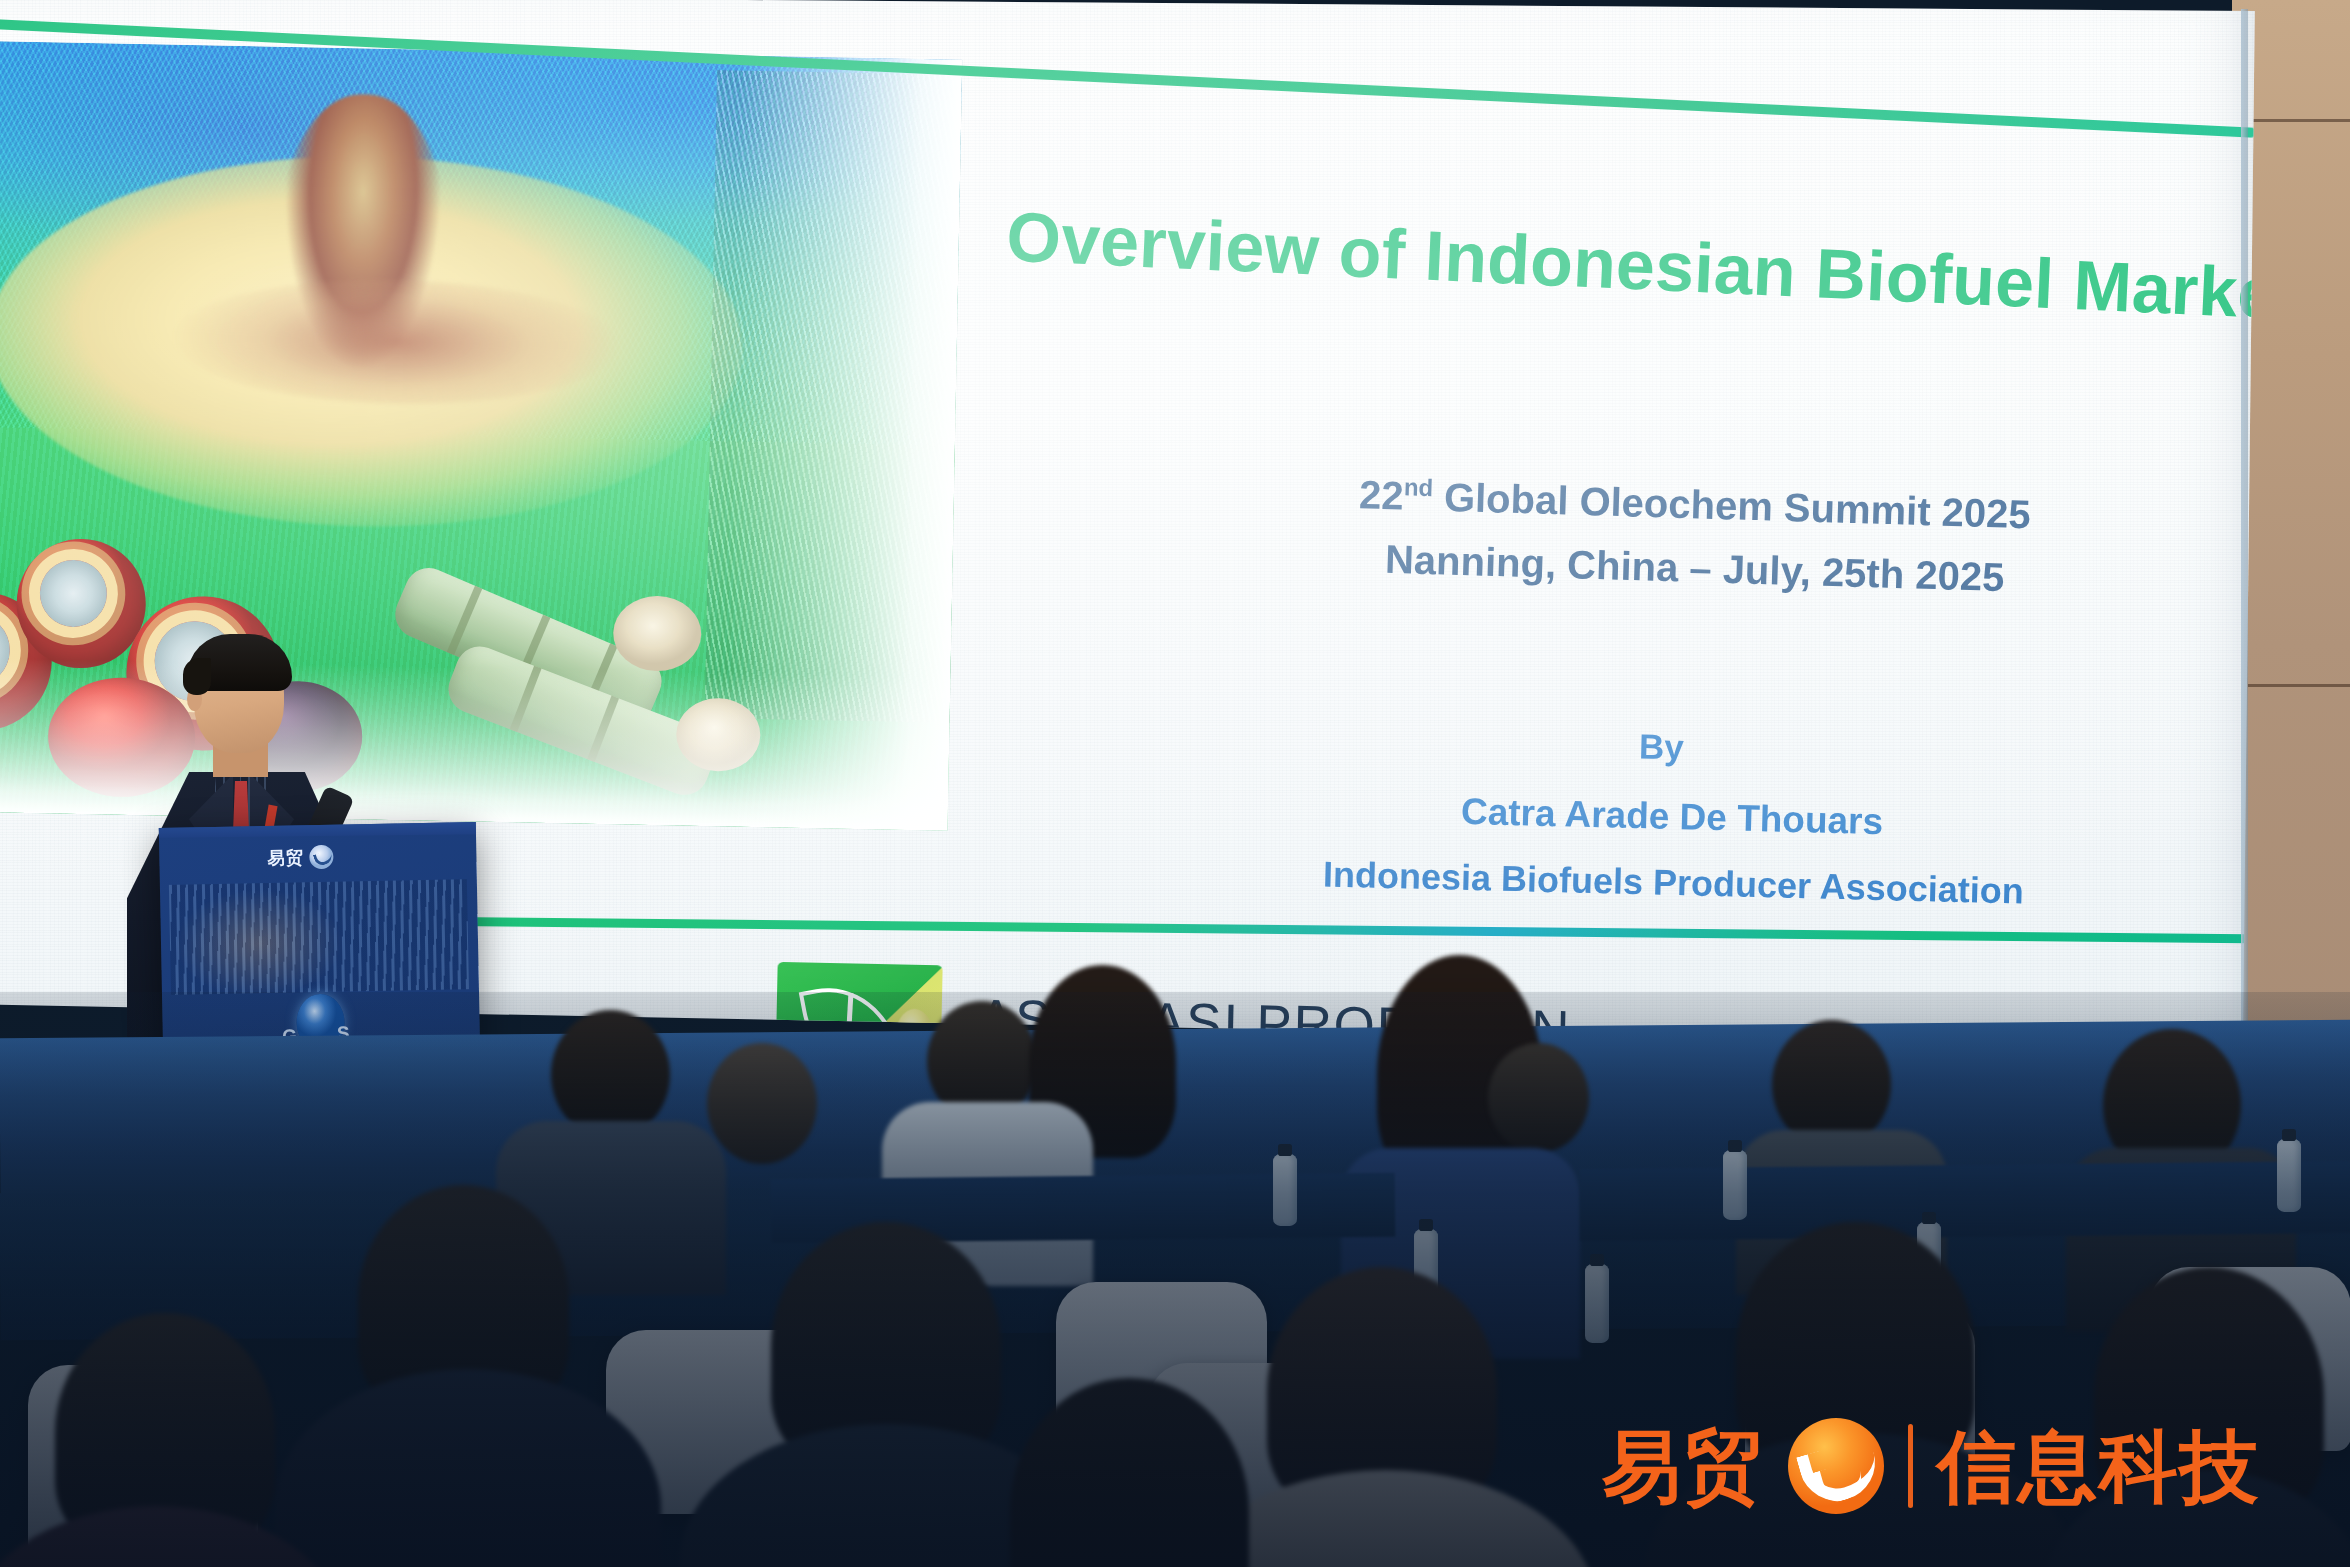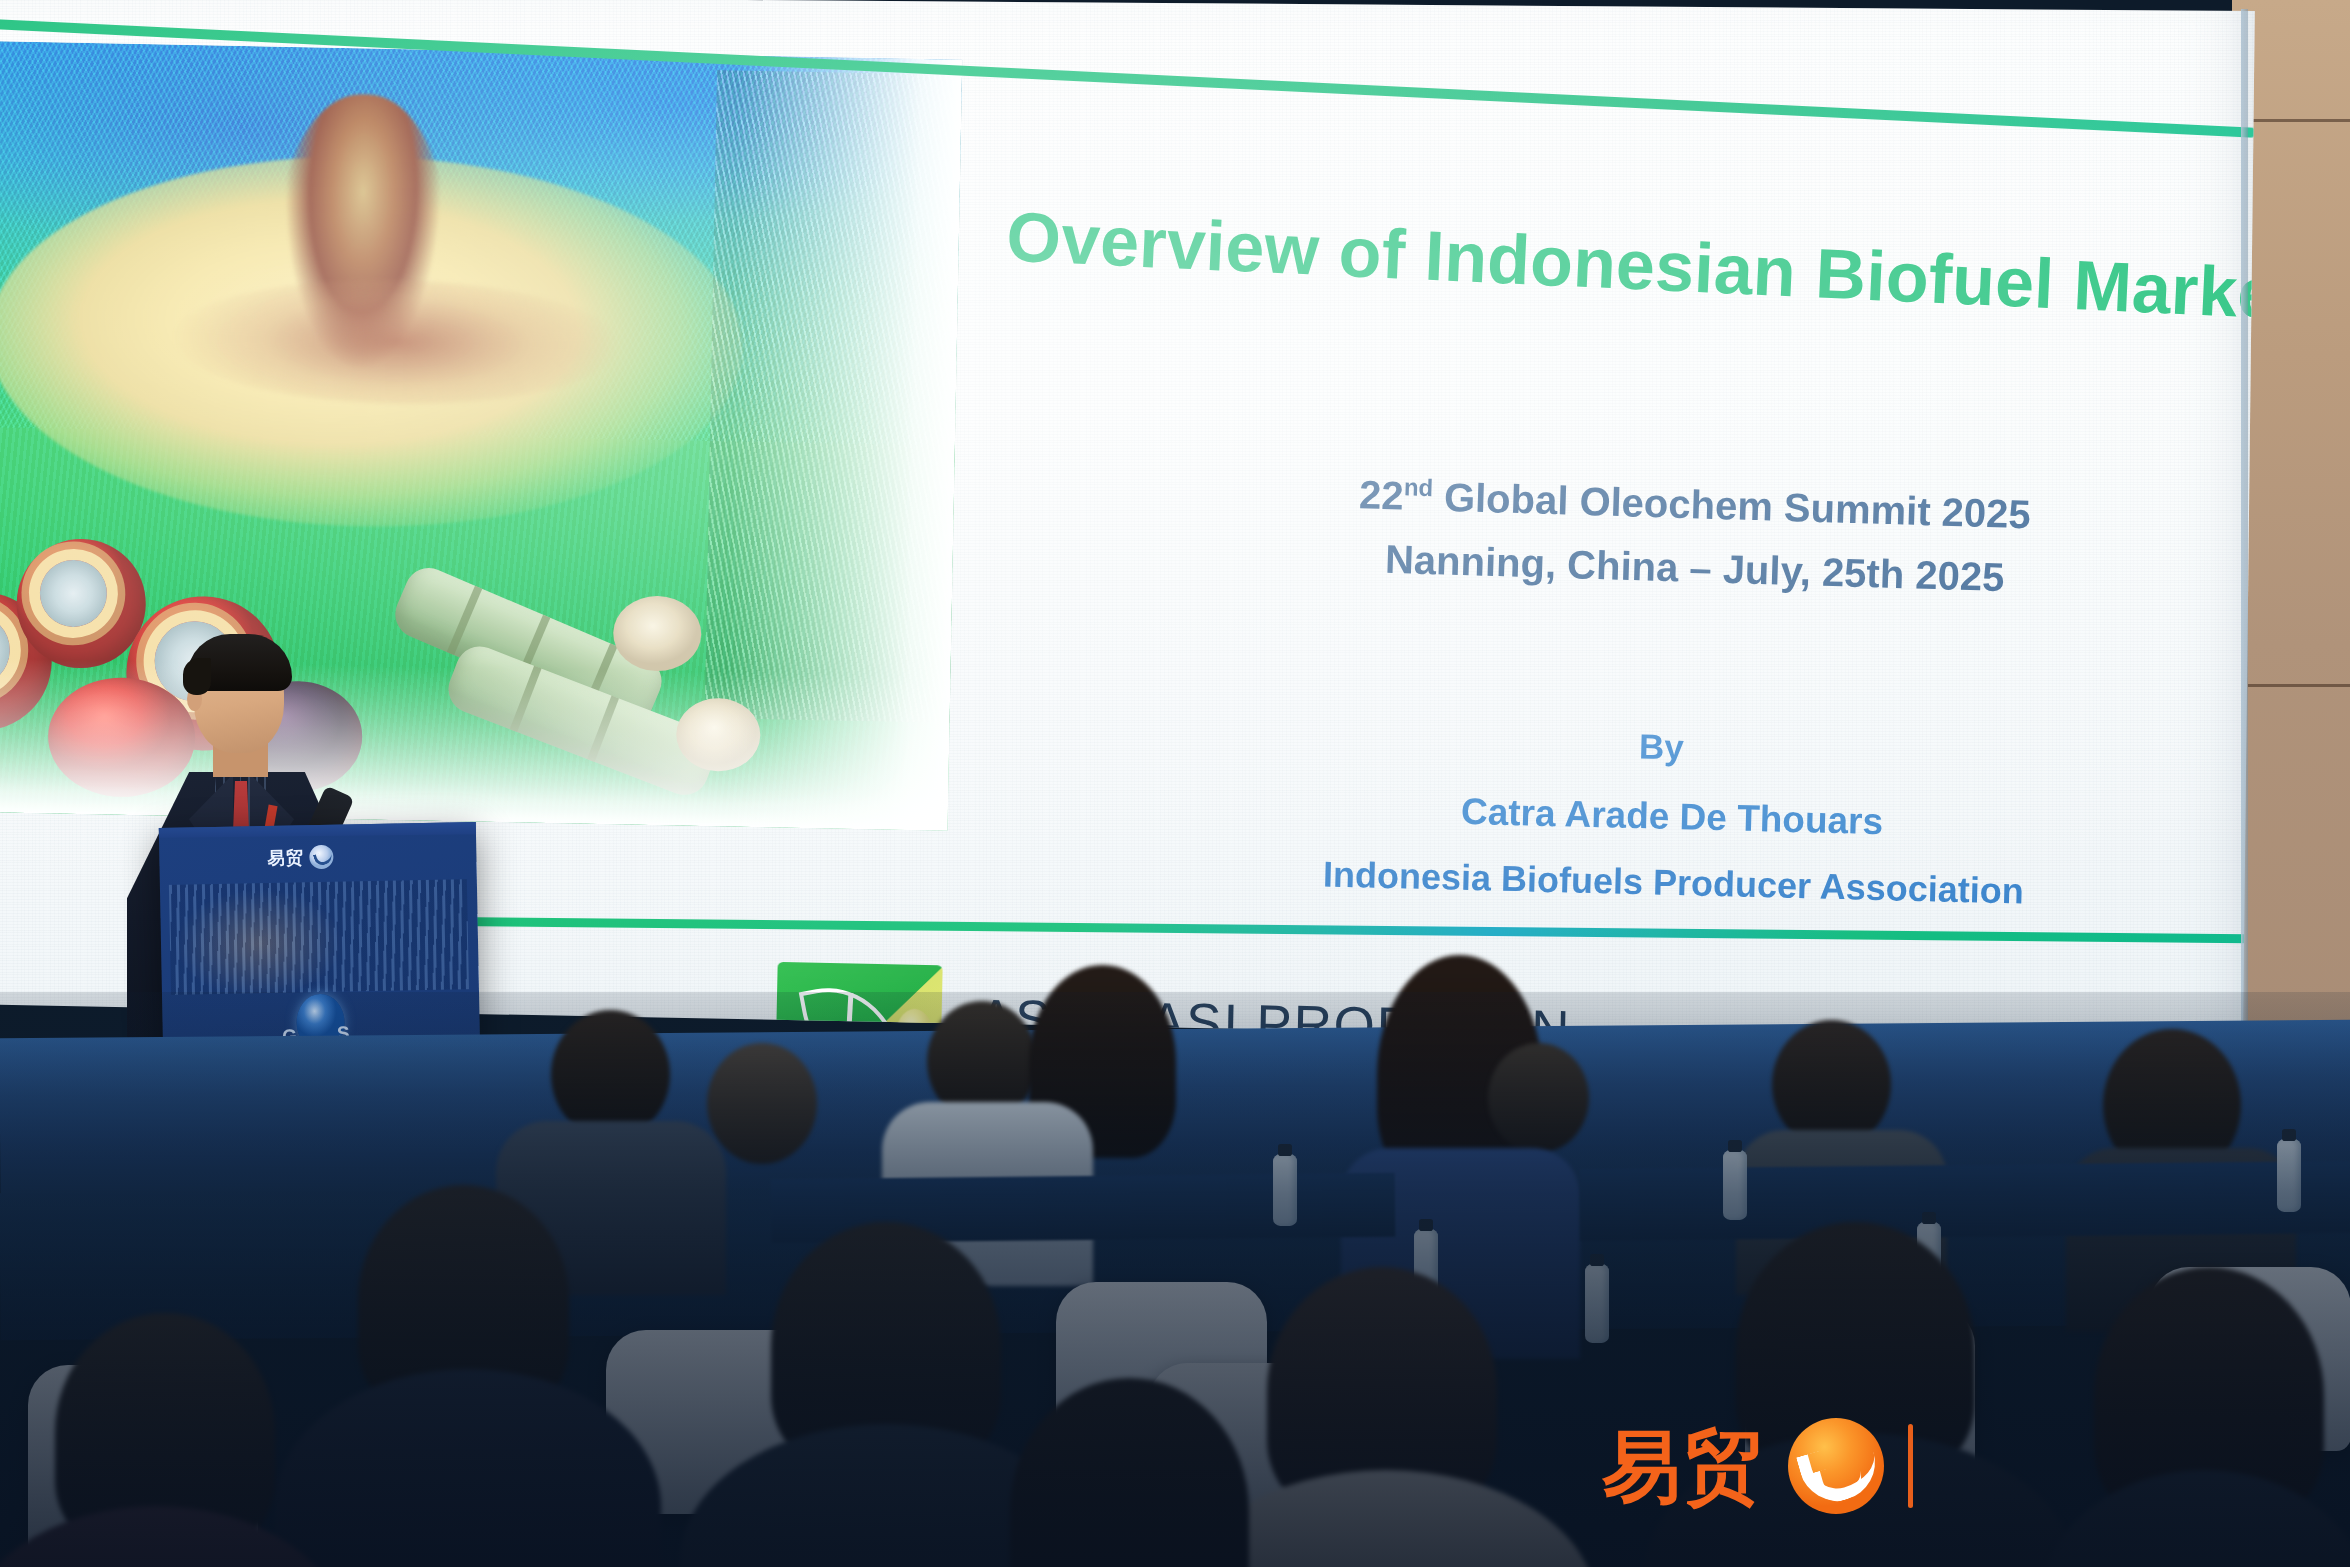--- a/index.html
+++ b/index.html
@@ -639,16 +639,17 @@
 
     <div class="head blurred" style="left:1010px; top:386px; width:239px; height:266px; background:linear-gradient(180deg,#241d19,#0e0a08); border-radius:50% 50% 30% 30%;"></div>
 
     <div class="aud-bg"></div>
   </div>
 
   <div class="watermark">
     <span class="wm-cn1">易贸</span>
     <span class="wm-circle"></span>
     <span class="wm-div"></span>
+    <span class="wm-cn2">信息科技</span>
   </div>
 
 </div>
 
 
 </body></html>

